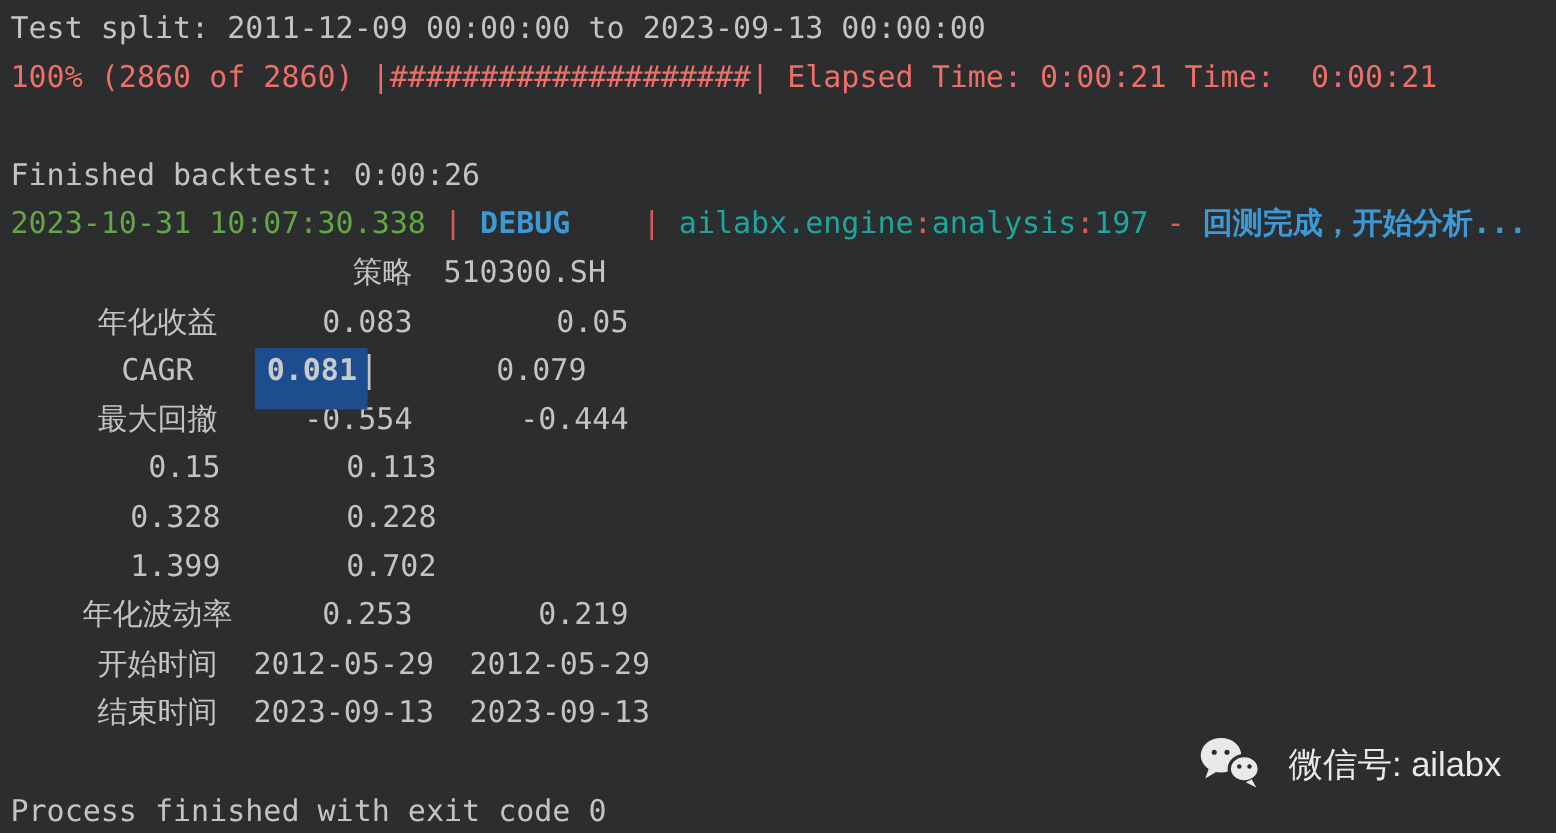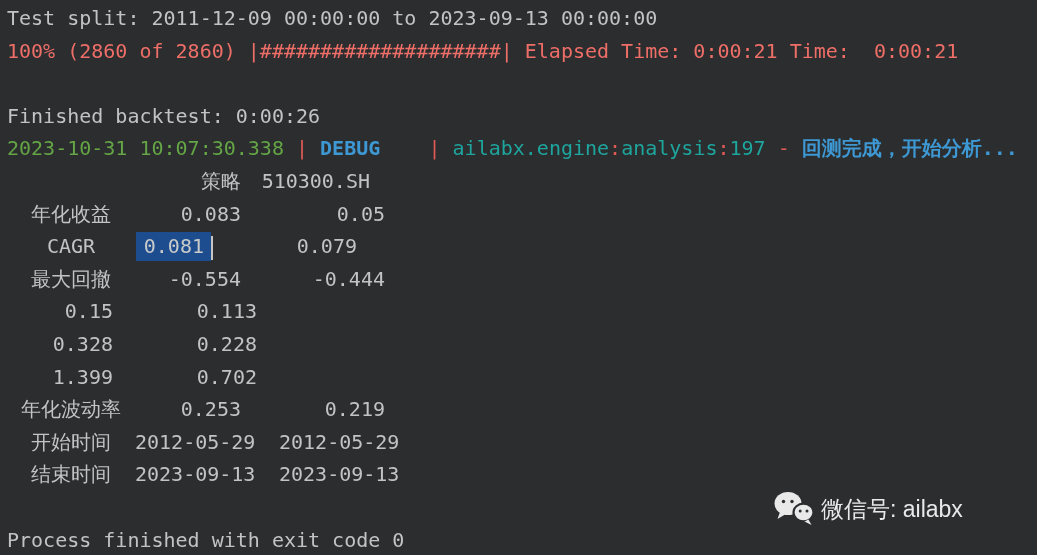--- a/index.html
+++ b/index.html
@@ -14,40 +14,40 @@
     font-size:20px;color:var(--fg);overflow:hidden;position:relative;
   }
   .console{position:absolute;left:7px;top:2px;width:1030px;}
   .line{height:32.6px;line-height:32.6px;white-space:pre;overflow:hidden;}
   .red{color:var(--red);}
   .sep{color:var(--sep-red);}
   .green{color:var(--green);}
   .blue{color:var(--blue);font-weight:bold;}
   .teal{color:var(--teal);}
   
-  .trow{display:flex;height:32.6px;line-height:32.6px;white-space:pre;}
+  .trow{display:flex;height:32.6px;line-height:32.6px;white-space:pre;margin-left:34px;}
   .c-label{flex:0 0 128px;text-align:center;}
   .c-v1{flex:0 0 106px;text-align:right;}
   .c-v2{flex:0 0 144px;text-align:right;}
   .hdr-pad{padding-right:15px;}           
   .cagr .c-v1 .cellwrap{transform:translateX(-28px);display:inline-block;}
   .cagr .c-v2 .cellwrap{transform:translateX(-28px);display:inline-block;}
   .selected{
     background:var(--sel);color:#c9cbca;
-    padding:2px 7px 3px 8px;position:relative;
+    padding:2px 7px 15px 8px;position:relative;font-weight:bold;
   }
   .caret{
     display:inline-block;width:2px;height:24px;background:var(--caret);
     vertical-align:middle;margin-left:0px;
   }
   
   .watermark{
-    position:absolute;left:773px;top:490px;display:flex;align-items:center;
+    position:absolute;left:799px;top:490px;display:flex;align-items:center;
     font-family:"Liberation Sans","DejaVu Sans",sans-serif;
-    font-size:23px;color:var(--wm);
+    font-size:23px;color:var(--wm);gap:12px;
   }
   .wm-icon{width:42px;height:38px;margin-right:6px;}
 </style>
 </head>
 <body>
 
 <div class="console">
 
   <div class="line">Test split: 2011-12-09 00:00:00 to 2023-09-13 00:00:00</div>
 

